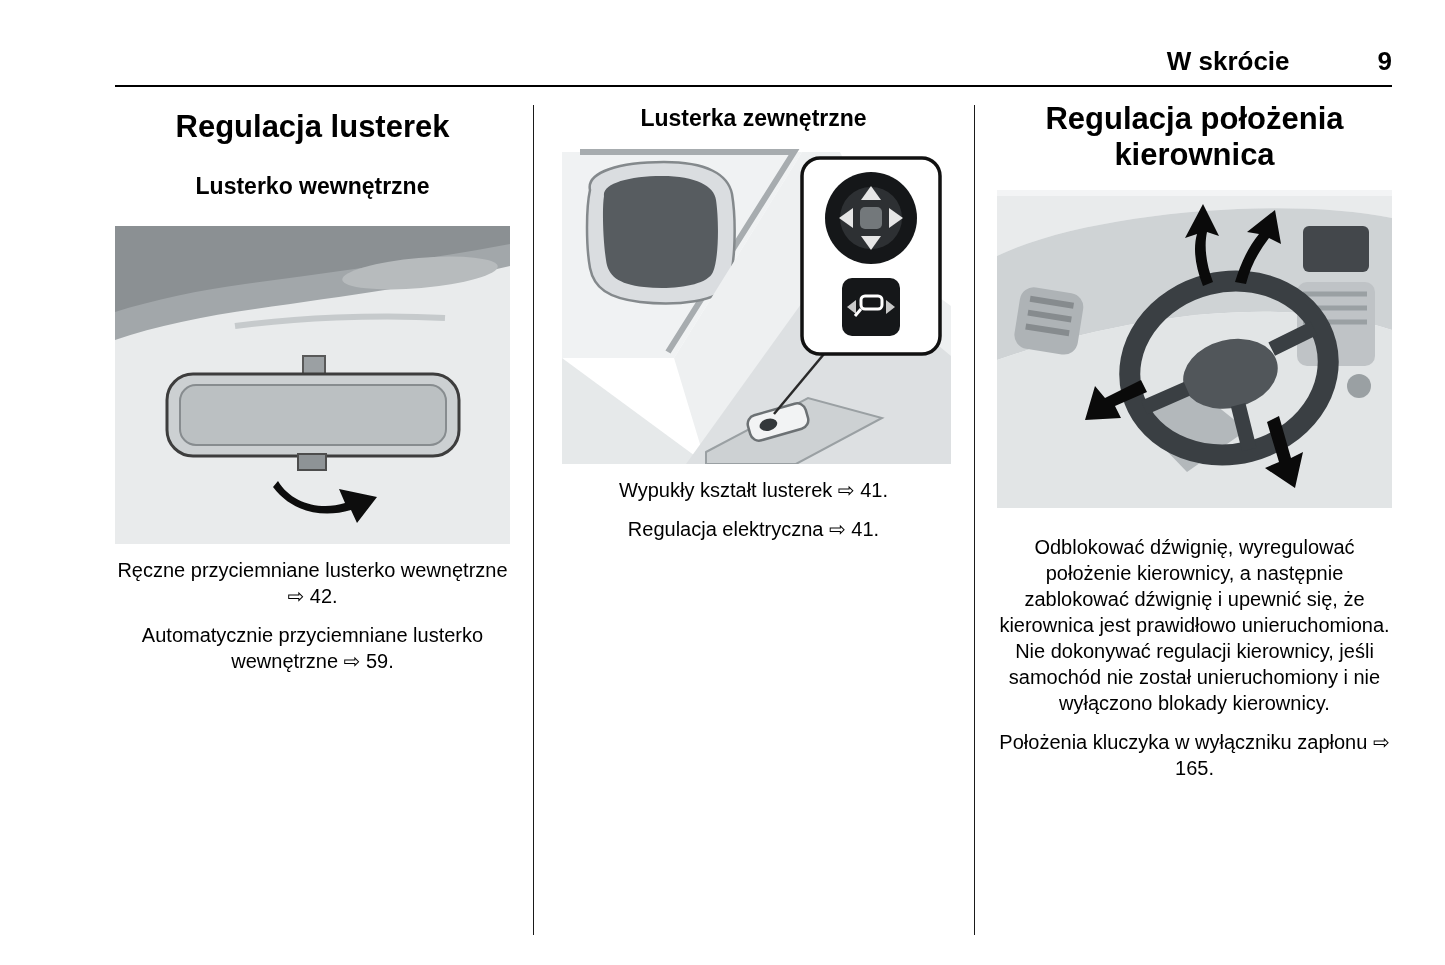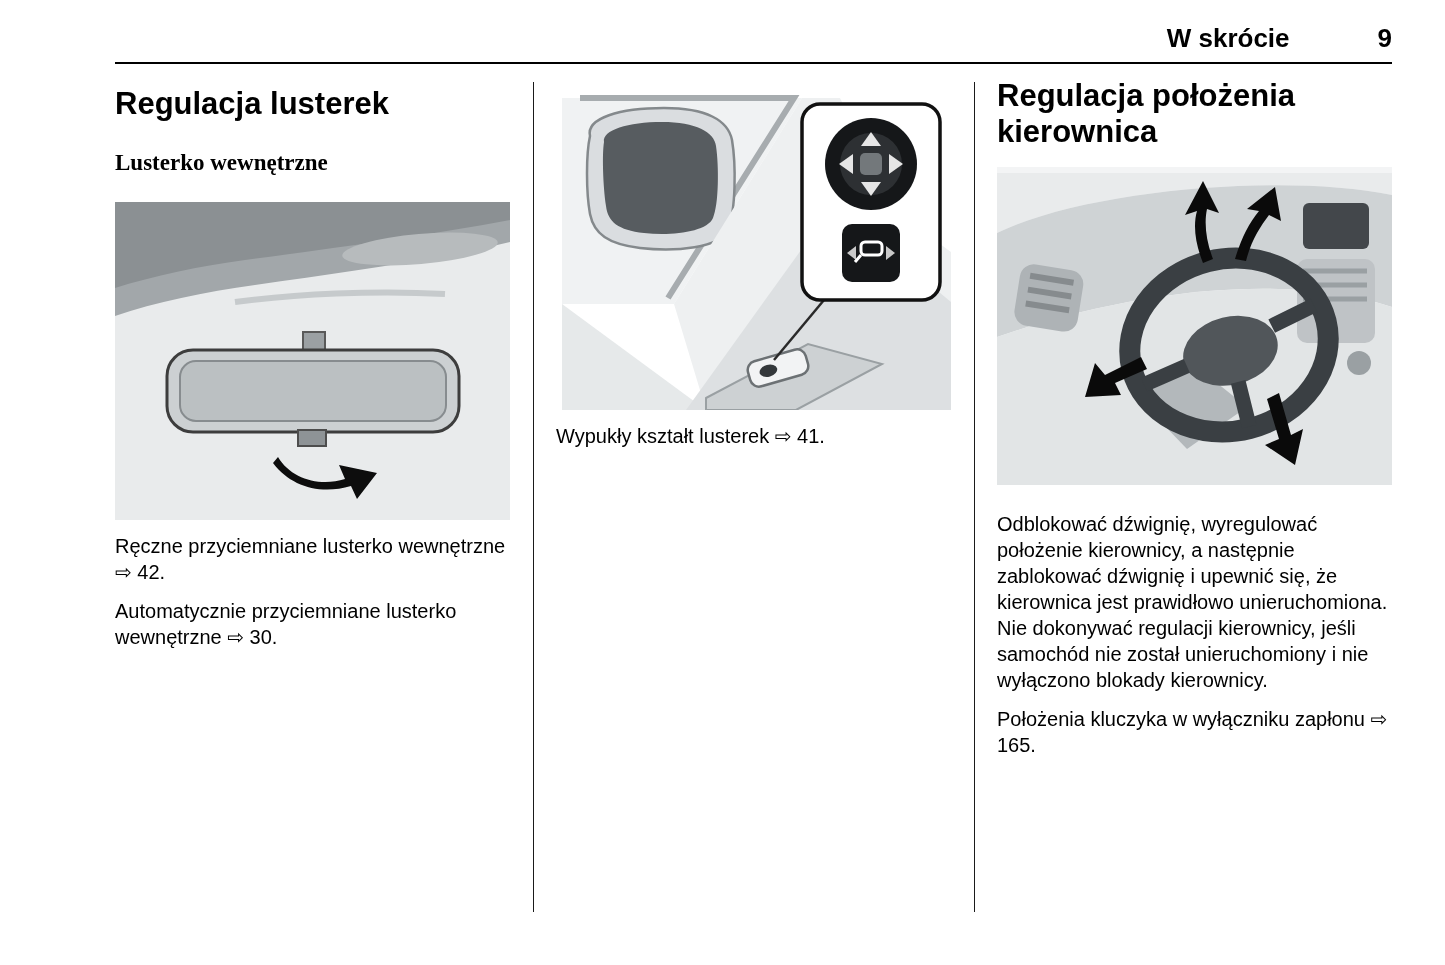--- a/index.html
+++ b/index.html
@@ -1,32 +1,32 @@
 <!DOCTYPE html>
 <html lang="pl"><head>
 <meta charset="utf-8">
 <style>
   * { margin:0; padding:0; box-sizing:border-box; }
   html,body { width:1445px; height:965px; background:#fff; overflow:hidden;
               font-family:"Liberation Sans", sans-serif; color:#000; }
-  .page { padding:23px 53px 0 115px; }
+  .page { padding:46px 53px 0 115px; }
 
   .header { display:flex; justify-content:flex-end; align-items:baseline; }
   .header-title { font-size:26px; font-weight:700; }
   .header-num   { font-size:26px; font-weight:700; margin-left:88px; }
   .rule { border-top:2px solid #000; margin-top:8px; }
 
   .columns { display:grid; grid-template-columns:395px 46px 395px 46px 395px;
-             margin-top:14px; align-items:start; }
+             margin-top:14px; align-items:start;text-align:center; }
   .divider { width:1px; height:830px; background:#1a1a1a; justify-self:center; margin-top:4px; }
 
   .col h1 { font-size:31px; font-weight:700; line-height:1.15; }
   .col h2 { font-size:23px; font-weight:700; }
   .col1 h1 { margin-top:8px; }
-  .col1 h2 { margin-top:28px;font-family:Liberation Serif, serif; }
+  .col1 h2 { margin-top:28px; }
   .col2 h2 { margin-top:4px; }
 
   figure { margin-top:26px; width:395px; height:318px; }
   .col2 figure { margin-top:14px; }
   .col3 figure { margin-top:18px; }
   svg { display:block; }
 
   .col p { font-size:20px; line-height:1.3; margin-top:13px; }
   .col p.lead { margin-top:26px; }
   .inline-icon { display:inline-block; vertical-align:-3px; margin:0 6px; }
@@ -57,26 +57,27 @@
           <path d="M120 100 C180 92 260 88 330 92" stroke="#c6cacc" stroke-width="6" fill="none"></path>
           <rect x="188" y="130" width="22" height="20" fill="#9ba0a3" stroke="#595959" stroke-width="2"></rect>
           <rect x="52" y="148" width="292" height="82" rx="26" fill="#ccd0d2" stroke="#3d3d3d" stroke-width="3"></rect>
           <rect x="65" y="159" width="266" height="60" rx="16" fill="#bbc0c2" stroke="#878c8f" stroke-width="2"></rect>
           <rect x="183" y="228" width="28" height="16" fill="#8e9396" stroke="#4d4d4d" stroke-width="2"></rect>
           <path d="M163 255 C176 277 205 285 230 277 L224 263 L262 271 L242 297 L236 284 C206 293 176 285 158 261 Z" fill="#0d0d0d"></path>
         </svg>
       </figure>
 
       <p>Ręczne przyciemniane lusterko wewnętrzne ⇨ 42.</p>
-      <p>Automatycznie przyciemniane lusterko wewnętrzne ⇨ 30.</p>
+      <p>Automatycznie przyciemniane lusterko wewnętrzne ⇨ 59.</p>
     </section>
 
     <div class="divider"></div>
 
     <section class="col col2">
+      <h2>Lusterka zewnętrzne</h2>
 
       <figure>
         <svg width="395" height="318" viewBox="0 0 395 318">
           <rect width="395" height="318" fill="#ffffff"></rect>
           <path d="M6 6 H246 L118 212 H6 Z" fill="#f0f2f3"></path>
           <path d="M24 6 L238 6 L112 206" fill="none" stroke="#a7acaf" stroke-width="6"></path>
           <path d="M34 44 C30 26 64 16 108 16 C150 16 172 28 176 48 C180 72 180 118 172 138 C164 156 120 160 84 156 C52 152 38 142 34 122 C30 100 30 62 34 44 Z" fill="#dadde0" stroke="#84898c" stroke-width="2.5"></path>
           <path d="M48 50 C46 38 72 30 106 30 C140 30 158 40 160 54 C163 74 163 112 157 126 C151 140 116 144 88 141 C62 138 52 130 50 114 C47 94 46 62 48 50 Z" fill="#575c60"></path>
           <path d="M6 212 L150 318 H6 Z" fill="#e6e9ea"></path>
           <path d="M118 212 L246 6 L284 6 L340 120 L395 160 V318 H150 Z" fill="#eef0f1"></path>
@@ -99,20 +100,21 @@
           <polygon points="291,161 300,154 300,168" fill="#c9c9c9"></polygon>
           <polygon points="339,161 330,154 330,168" fill="#c9c9c9"></polygon>
           <g stroke="#ffffff" stroke-width="3" fill="none">
             <rect x="305" y="150" width="21" height="13" rx="4"></rect>
             <path d="M305 163 L299 170"></path>
           </g>
         </svg>
       </figure>
 
       <p>Wypukły kształt lusterek ⇨ 41.</p>
+      <p>Regulacja elektryczna ⇨ 41.</p>
     </section>
 
     <div class="divider"></div>
 
     <section class="col col3">
       <h1>Regulacja położenia kierownica</h1>
 
       <figure>
         <svg width="395" height="318" viewBox="0 0 395 318">
           <rect width="395" height="318" fill="#f3f4f5"></rect>

